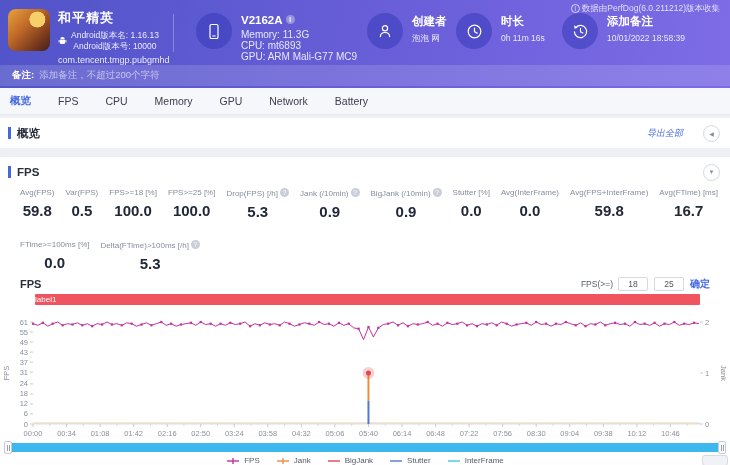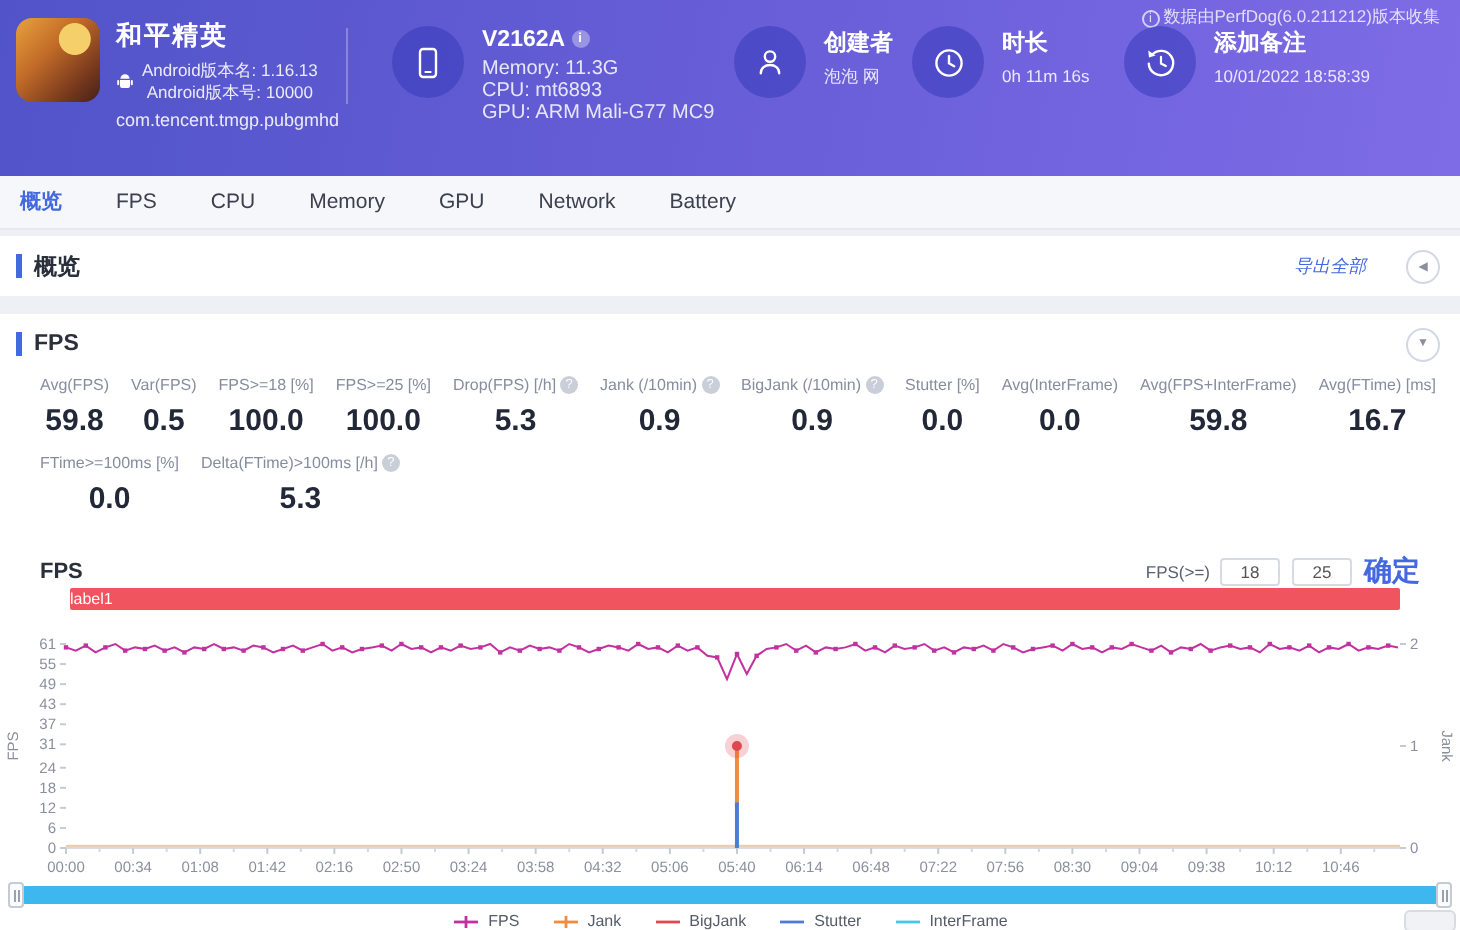--- a/index.html
+++ b/index.html
@@ -63,21 +63,21 @@
   .stat-value { font-size:15px; font-weight:bold; color:#222838; margin-top:5px; }
   .help { display:inline-block; width:9px; height:9px; border-radius:50%; background:#c9ced9; color:#fff;
     font-size:6.5px; line-height:9px; text-align:center; vertical-align:1px; margin-left:2px; cursor:pointer; }
   
   .chart-head { position:absolute; left:20px; top:120px; width:690px; display:flex; align-items:center; }
   .chart-title { font-size:11px; font-weight:bold; color:#2a2f3c; }
   .chart-controls { margin-left:auto; display:flex; align-items:center; }
   .thr-label { font-size:8.5px; color:#5a6070; margin-right:5px; }
   .thr-input { width:30px; height:14px; border:1px solid #d6dae2; border-radius:2px; font-size:8.5px;
     text-align:center; color:#555; margin-right:6px; font-family:inherit; }
-  .confirm-btn { font-size:14px; color:#4468e0; font-weight:bold; background:none; border:none; cursor:pointer; font-family:inherit; }
+  .confirm-btn { font-size:10px; color:#4468e0; font-weight:bold; background:none; border:none; cursor:pointer; font-family:inherit; }
   .band { position:absolute; left:35px; top:137px; width:665px; height:11px; background:#f0545f; border-radius:1px;
     color:#fff; font-size:8px; text-align:left; line-height:11px; cursor:pointer; }
   .chart-svg { position:absolute; left:0; top:150px; }
   .chart-svg text { font-size:7.5px; fill:#8a8f9c; }
   
   .hscroll { position:absolute; left:8px; top:286px; width:714px; height:9px; background:#3db8ee; border-radius:5px; cursor:pointer; }
   .hs-handle { position:absolute; top:284px; width:8px; height:13px; background:#fafbfc; border:1px solid #c6cad3;
     border-radius:2px; display:flex; align-items:center; justify-content:center; gap:1px; cursor:ew-resize; }
   .hs-handle i { display:block; width:1px; height:6px; background:#9aa0ac; }
   .legend { position:absolute; left:0; top:299px; width:730px; display:flex; justify-content:center; gap:16px; }
@@ -170,20 +170,24 @@
             <path d="M2.1 2.3 L2.5 5.7 L5.8 4.7 Z" fill="#fff"></path>
             <path d="M8.5 5.4v3.4l2.4 1.2" fill="none" stroke="#fff" stroke-width="1.1" stroke-linecap="round"></path>
           </svg>
       </div>
       <div class="htexts">
         <div class="htitle">添加备注</div>
         <div class="hsub-sm">10/01/2022 18:58:39</div>
       </div>
     </div>
 
+    <div class="notebar">
+      <span class="note-label">备注:</span>
+      <span class="note-ph">添加备注，不超过200个字符</span>
+    </div>
   </div>
 
   <div class="tabs" id="tabs">
       <div class="tab active">概览</div>
       <div class="tab">FPS</div>
       <div class="tab">CPU</div>
       <div class="tab">Memory</div>
       <div class="tab">GPU</div>
       <div class="tab">Network</div>
       <div class="tab">Battery</div>
@@ -249,21 +253,21 @@
      </div>
         <div class="stat-cell">
        <div class="stat-label">Avg(FPS+InterFrame)</div>
        <div class="stat-value">59.8</div>
      </div>
         <div class="stat-cell">
        <div class="stat-label">Avg(FTime) [ms]</div>
        <div class="stat-value">16.7</div>
      </div>
       </div>
-    <div class="stats-row" style="top:70px;" id="stats-row2">
+    <div class="stats-row" style="top:83px;" id="stats-row2">
         <div class="stat-cell">
        <div class="stat-label">FTime&gt;=100ms [%]</div>
        <div class="stat-value">0.0</div>
      </div>
         <div class="stat-cell">
        <div class="stat-label">Delta(FTime)&gt;100ms [/h]<span class="help">?</span></div>
        <div class="stat-value">5.3</div>
      </div>
       </div>
 

